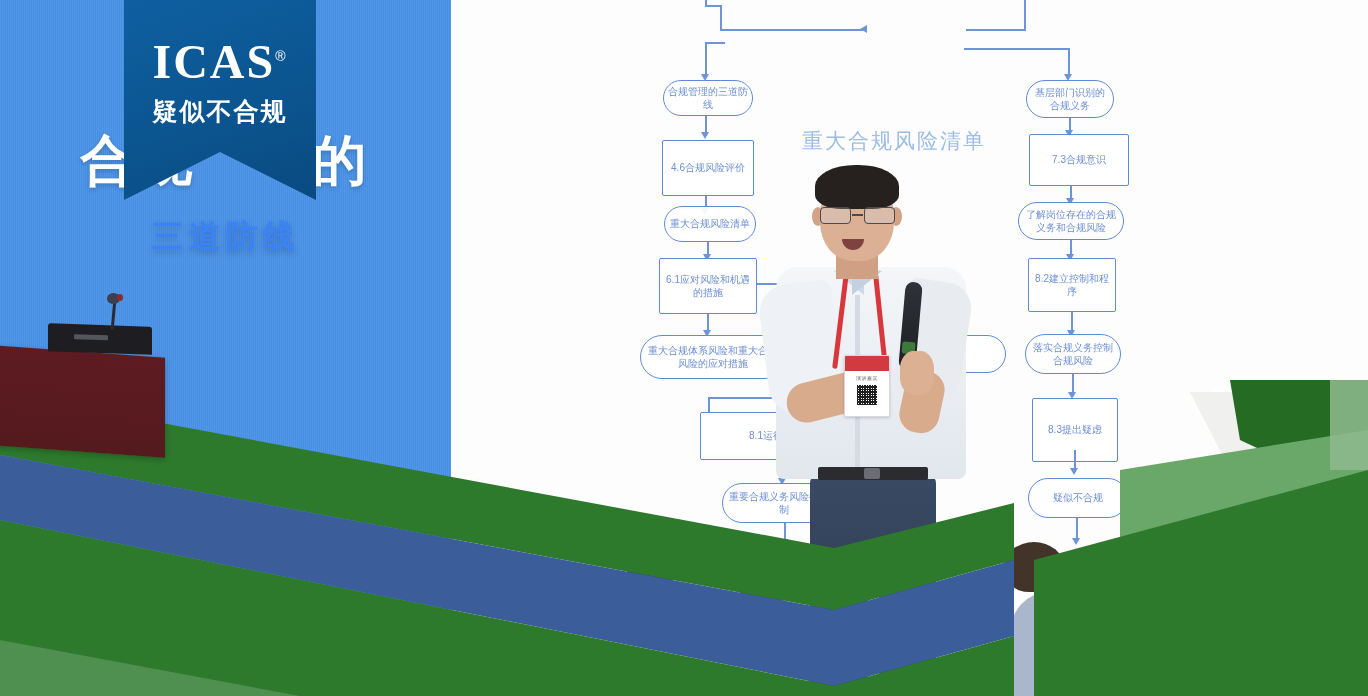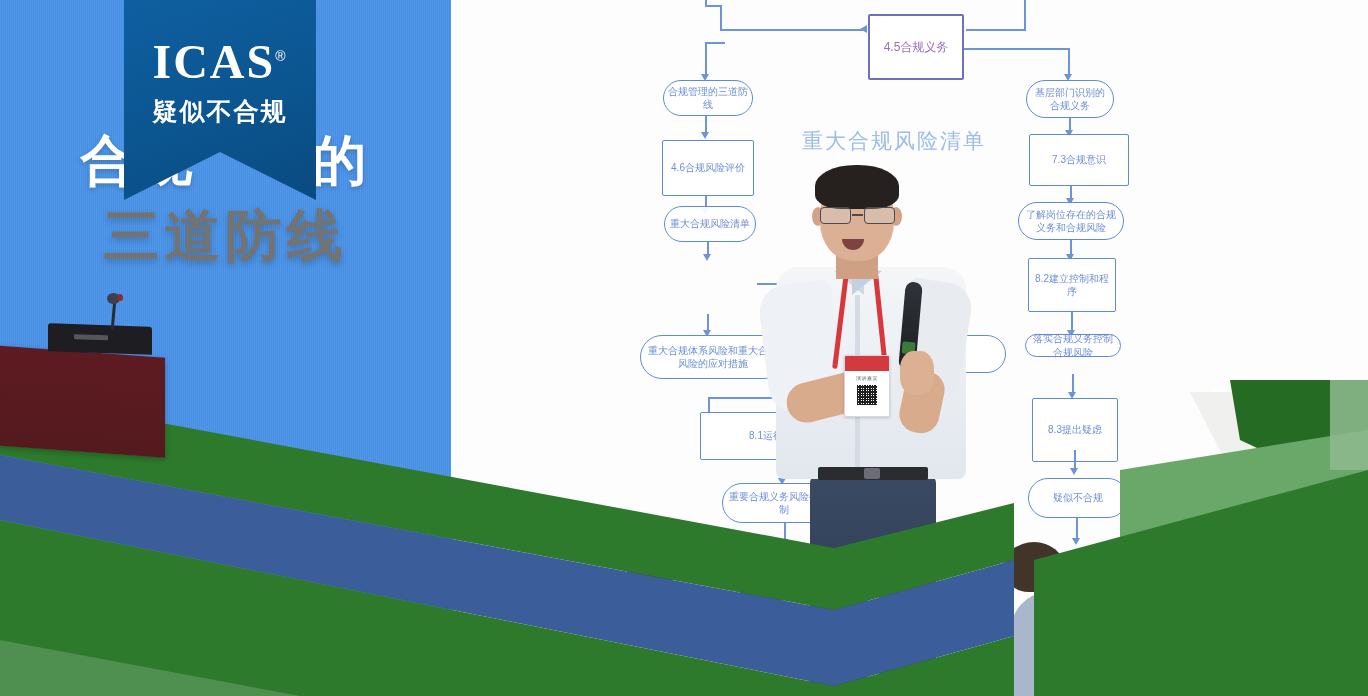--- a/index.html
+++ b/index.html
@@ -33,21 +33,21 @@
     position:absolute; left:0; top:126px; width:451px; height:70px;
     display:flex; align-items:center; justify-content:center;
     color:#ffffff; font-size:54px; font-weight:bold; letter-spacing:4px;
     text-shadow:0 2px 5px rgba(0,0,0,0.20);
     white-space:nowrap;
   }
   .wall-title-row .occluded-mid { visibility:hidden; }
   .wall-subtitle {
     position:absolute; left:0; top:205px; width:451px; height:64px;
     display:flex; align-items:center; justify-content:center;
-    color:#737373; font-size:56px; font-weight:bold; letter-spacing:5px;
+    color:#3b82f6; font-size:32px; font-weight:bold; letter-spacing:5px;
     text-shadow:0 3px 7px rgba(0,0,0,0.22);
     white-space:nowrap;
   }
 
   
   .logo-plaque {
     position:absolute; left:116px; top:0; width:192px; height:200px;
     background:linear-gradient(160deg,#0f5fa0 0%,#0b5590 55%,#0a4a80 100%);
     -webkit-clip-path:polygon(0 0,100% 0,100% 100%,50% 76%,0 100%);
     clip-path:polygon(0 0,100% 0,100% 100%,50% 76%,0 100%);
@@ -262,21 +262,20 @@
   <div class="screen"></div>
 
   <div class="flow">
 
     <div class="slide-heading">重大合规风险清单</div>
 
     <div class="ln v" style="left:705px; top:-10px; height:16px;"></div>
     <div class="ln h" style="left:705px; top:5px; width:16px;"></div>
     <div class="ln v" style="left:720px; top:5px; height:26px;"></div>
 
-    <div class="node rect hl" style="left:868px; top:14px; width:96px; height:66px;">4.5合规义务</div>
 
     <div class="ln h" style="left:722px; top:29px; width:144px;"></div>
     <div class="ln h" style="left:966px; top:29px; width:60px;"></div>
     <div class="ln v" style="left:1024px; top:-6px; height:36px;"></div>
     <div class="arrow left" style="left:860px; top:25px;"></div>
 
     <div class="ln h" style="left:964px; top:48px; width:106px;"></div>
     <div class="ln v" style="left:1068px; top:48px; height:28px;"></div>
     <div class="arrow" style="left:1064px; top:74px;"></div>
 
@@ -289,20 +288,21 @@
     <div class="arrow" style="left:701px; top:132px;"></div>
 
     <div class="node rect" style="left:662px; top:140px; width:92px; height:56px;">4.6合规风险评价</div>
     <div class="ln v" style="left:705px; top:196px; height:16px;"></div>
     <div class="arrow" style="left:701px; top:208px;"></div>
 
     <div class="node pill" style="left:664px; top:206px; width:92px; height:36px;">重大合规风险清单</div>
     <div class="ln v" style="left:707px; top:242px; height:16px;"></div>
     <div class="arrow" style="left:703px; top:254px;"></div>
 
+    <div class="node rect" style="left:659px; top:258px; width:98px; height:56px;">6.1应对风险和机遇的措施</div>
     <div class="ln h" style="left:757px; top:283px; width:34px;"></div>
     <div class="ln v" style="left:707px; top:314px; height:20px;"></div>
     <div class="arrow" style="left:703px; top:330px;"></div>
 
     <div class="node pill" style="left:640px; top:335px; width:146px; height:44px;">重大合规体系风险和重大合规风险的应对措施</div>
     <div class="ln v" style="left:780px; top:379px; height:20px;"></div>
     <div class="ln h" style="left:708px; top:397px; width:74px;"></div>
     <div class="ln v" style="left:708px; top:397px; height:18px;"></div>
 
     <div class="node rect" style="left:700px; top:412px; width:132px; height:48px;">8.1运行</div>
@@ -324,21 +324,21 @@
     <div class="arrow" style="left:1066px; top:198px;"></div>
 
     <div class="node pill" style="left:1018px; top:202px; width:106px; height:38px;">了解岗位存在的合规义务和合规风险</div>
     <div class="ln v" style="left:1070px; top:240px; height:18px;"></div>
     <div class="arrow" style="left:1066px; top:254px;"></div>
 
     <div class="node rect" style="left:1028px; top:258px; width:88px; height:54px;">8.2建立控制和程序</div>
     <div class="ln v" style="left:1071px; top:312px; height:22px;"></div>
     <div class="arrow" style="left:1067px; top:330px;"></div>
 
-    <div class="node pill" style="left:1025px; top:334px; width:96px; height:23px;">落实合规义务控制合规风险</div>
+    <div class="node pill" style="left:1025px; top:334px; width:96px; height:40px;">落实合规义务控制合规风险</div>
     <div class="ln v" style="left:1072px; top:374px; height:22px;"></div>
     <div class="arrow" style="left:1068px; top:392px;"></div>
 
     <div class="node rect" style="left:1032px; top:398px; width:86px; height:64px;text-align:center;">8.3提出疑虑</div>
     <div class="ln v" style="left:1074px; top:450px; height:22px;"></div>
     <div class="arrow" style="left:1070px; top:468px;"></div>
 
     <div class="node pill" style="left:1028px; top:478px; width:100px; height:40px;">疑似不合规</div>
     <div class="ln v" style="left:1076px; top:518px; height:24px;"></div>
     <div class="arrow" style="left:1072px; top:538px;"></div>

